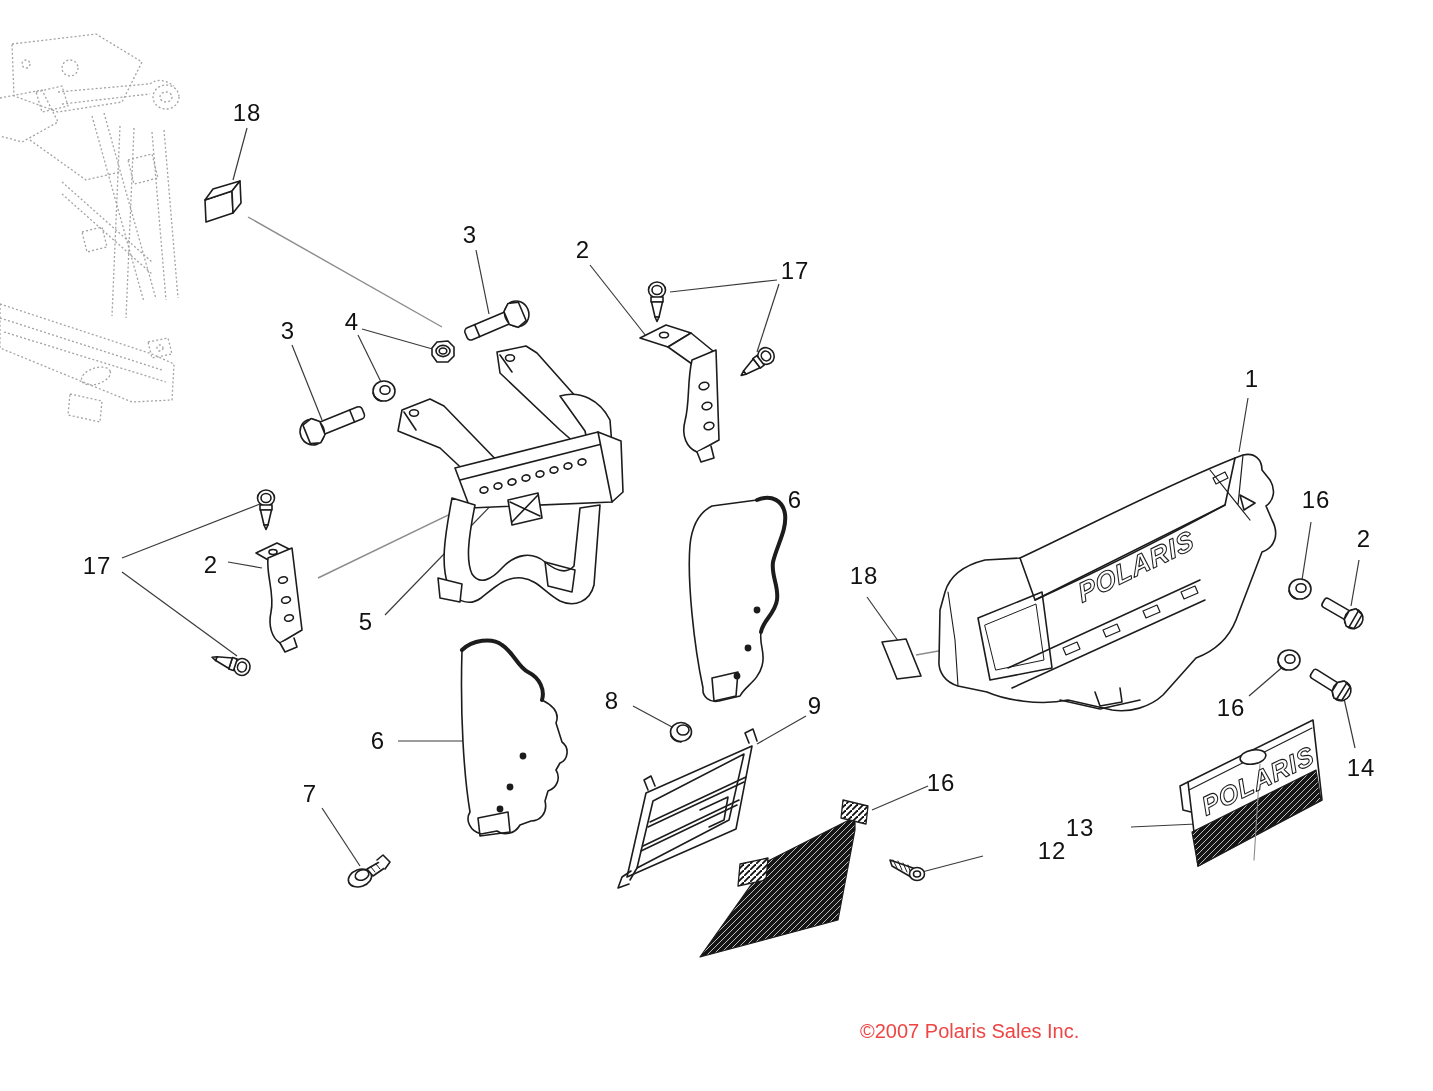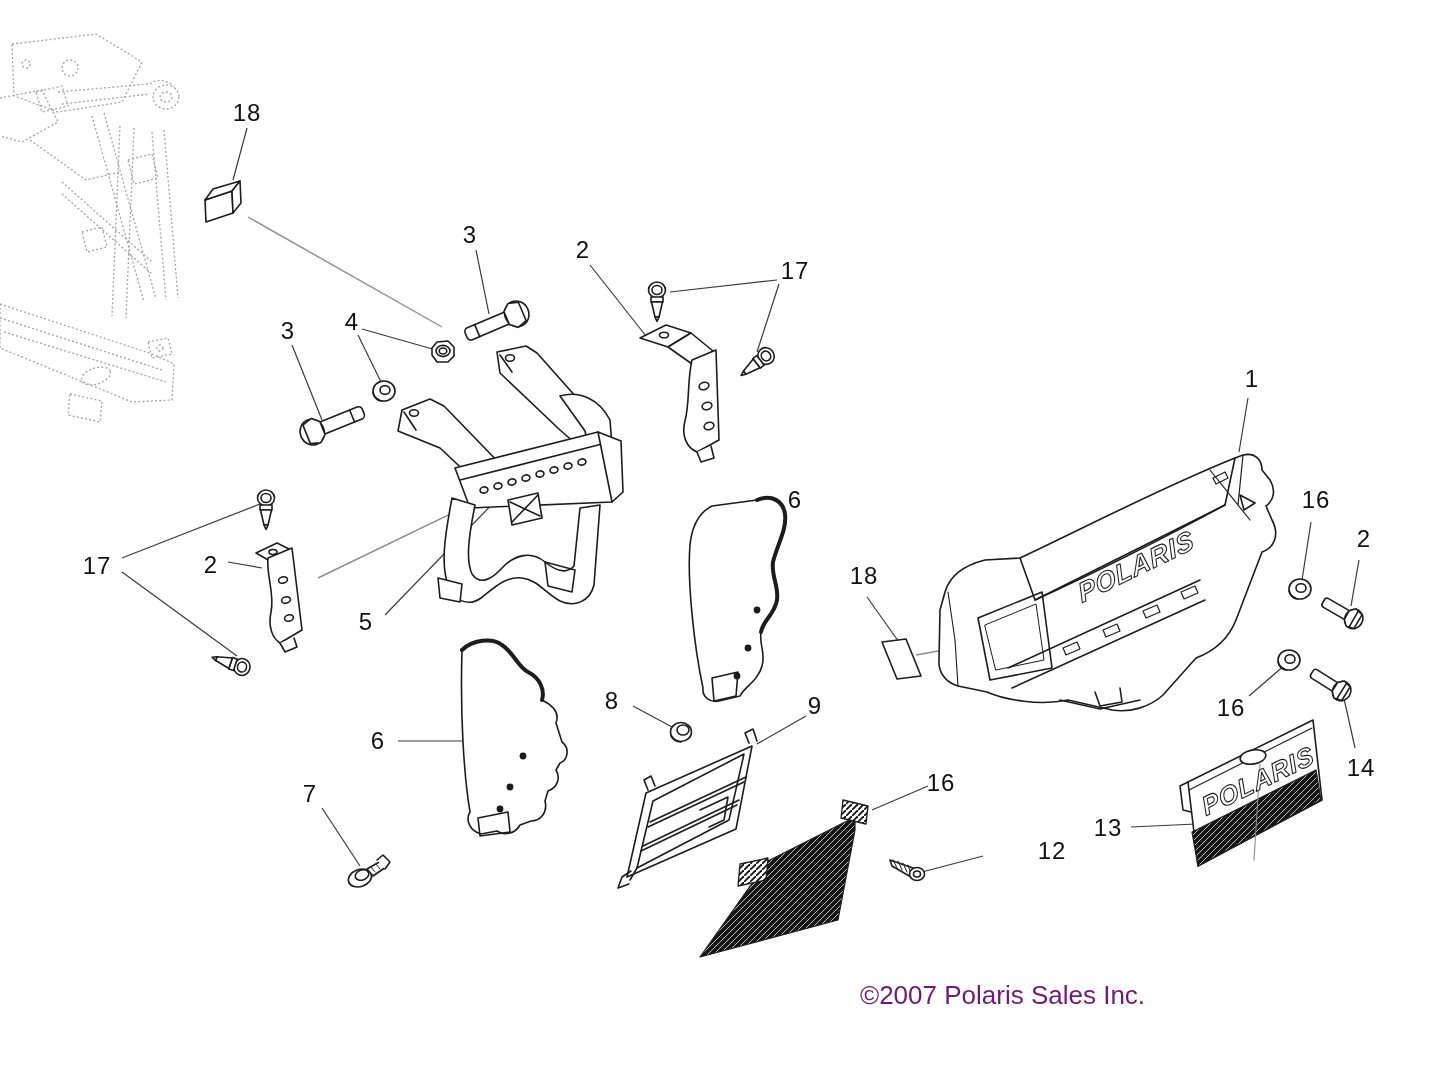--- a/index.html
+++ b/index.html
@@ -1,21 +1,21 @@
 <!DOCTYPE html>
 <html><head>
 <meta charset="utf-8">
 <style>
   html,body{margin:0;padding:0;background:#fff;}
   #stage{position:relative;width:1433px;height:1091px;background:#fff;overflow:hidden;
          font-family:"Liberation Sans", sans-serif;}
   #art{position:absolute;left:0;top:0;}
   .co{position:absolute;transform:translate(-50%,-50%);font-size:24px;color:#111;
       font-family:"Liberation Sans", sans-serif;letter-spacing:1px;white-space:nowrap;}
-  #copyright{position:absolute;left:860px;top:980px;font-size:26px;color:#701a75;
+  #copyright{position:absolute;left:860px;top:1020px;font-size:20px;color:#ef4444;
       font-family:"Liberation Sans", sans-serif;}
 </style>
 </head>
 <body>
 
 <div id="stage">
 
 <svg id="art" width="1433" height="1091" viewBox="0 0 1433 1091" xmlns="http://www.w3.org/2000/svg">
   <defs>
     <pattern id="meshPat" patternUnits="userSpaceOnUse" width="6" height="6">
@@ -303,21 +303,21 @@
 <div class="co" style="left:352px;top:322px">4</div>
 <div class="co" style="left:366px;top:622px">5</div>
 <div class="co" style="left:378px;top:741px">6</div>
 <div class="co" style="left:795px;top:500px">6</div>
 <div class="co" style="left:310px;top:794px">7</div>
 <div class="co" style="left:612px;top:701px">8</div>
 <div class="co" style="left:815px;top:706px">9</div>
 <div class="co" style="left:864px;top:576px">18</div>
 <div class="co" style="left:941px;top:783px">16</div>
 <div class="co" style="left:1052px;top:851px">12</div>
-<div class="co" style="left:1108px;top:828px">13</div>
+<div class="co" style="left:1080px;top:828px">13</div>
 <div class="co" style="left:1361px;top:768px">14</div>
 <div class="co" style="left:1364px;top:539px">2</div>
 <div class="co" style="left:1316px;top:500px">16</div>
 <div class="co" style="left:1231px;top:708px">16</div>
 <div class="co" style="left:795px;top:271px">17</div>
 <div class="co" style="left:97px;top:566px">17</div>
 <div class="co" style="left:247px;top:113px">18</div>
 
 <div id="copyright">©2007 Polaris Sales Inc.</div>
 

